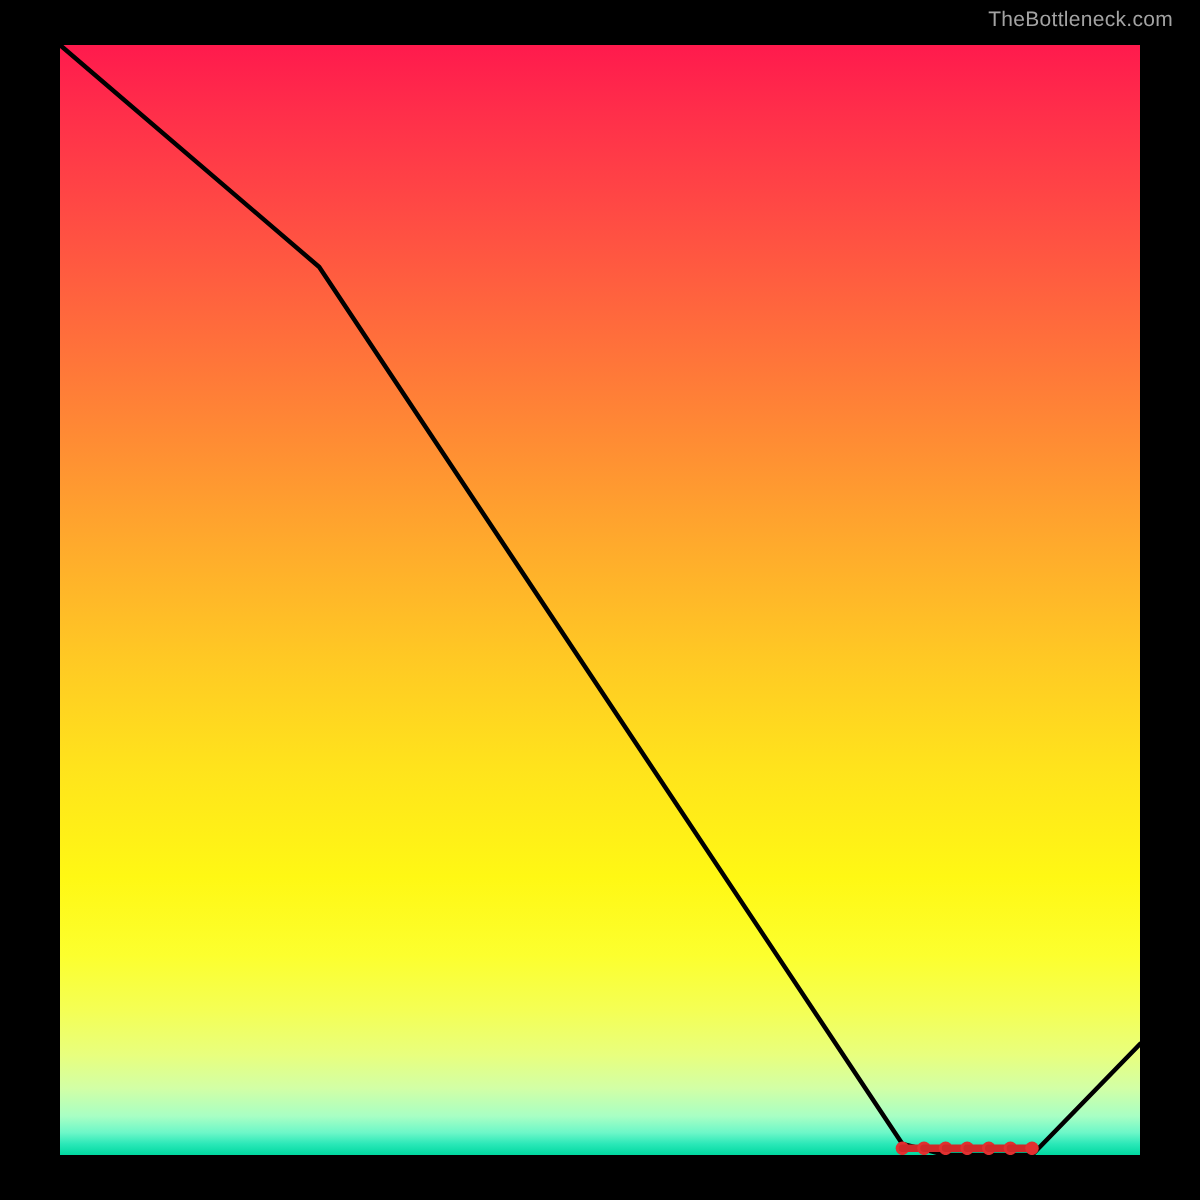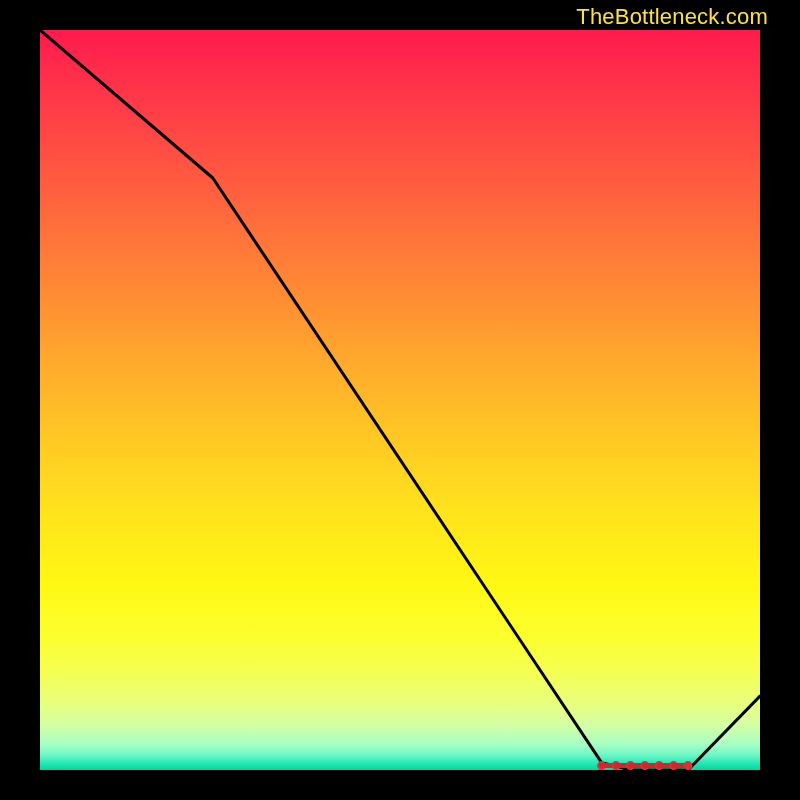--- a/index.html
+++ b/index.html
@@ -13,23 +13,23 @@
   }
   .frame {
     position: relative;
     width: 800px;
     height: 800px;
     background: #000;
   }
   .watermark {
     position: absolute;
     top: 4px;
-    right: 32px;
-    color: #fde047;
-    font-size: 22px;
+    right: 18px;
+    color: #a3a3a3;
+    font-size: 14px;
     letter-spacing: 0.2px;
     z-index: 10;
   }
   .plot-area {
     position: absolute;
     left: 40px;
     top: 30px;
     width: 720px;
     height: 740px;
     overflow: hidden;

